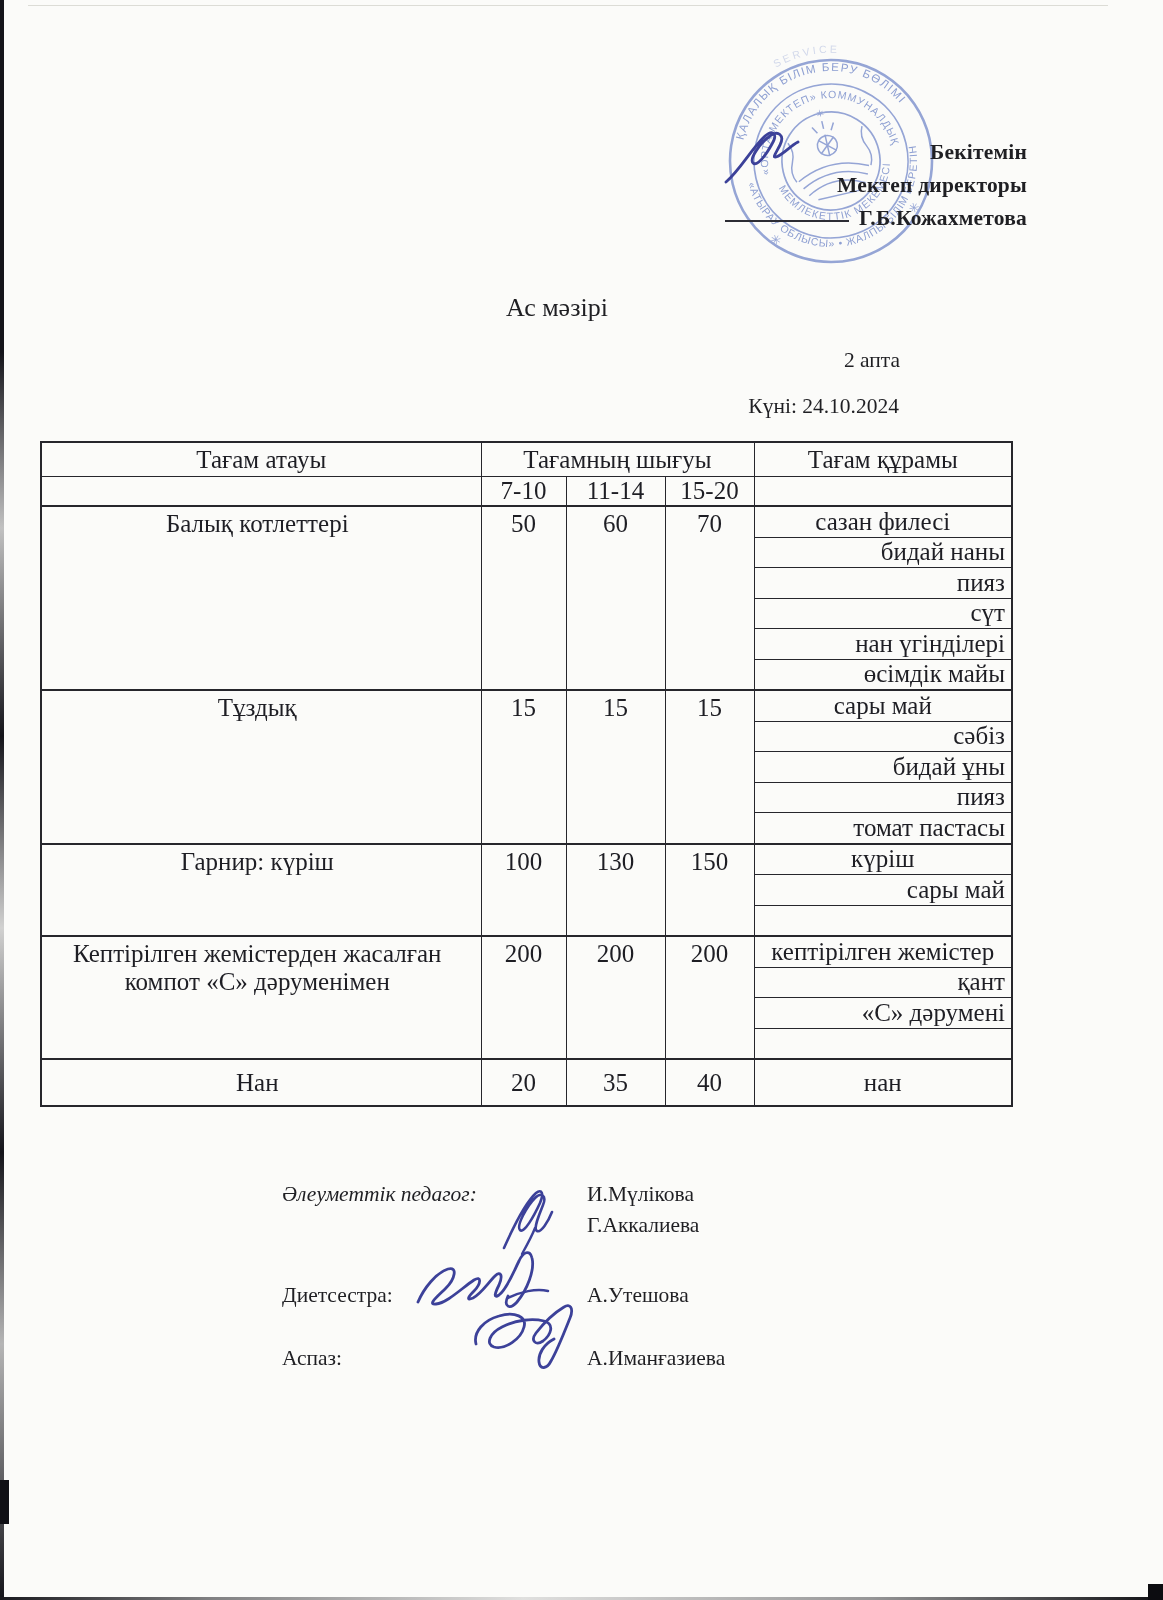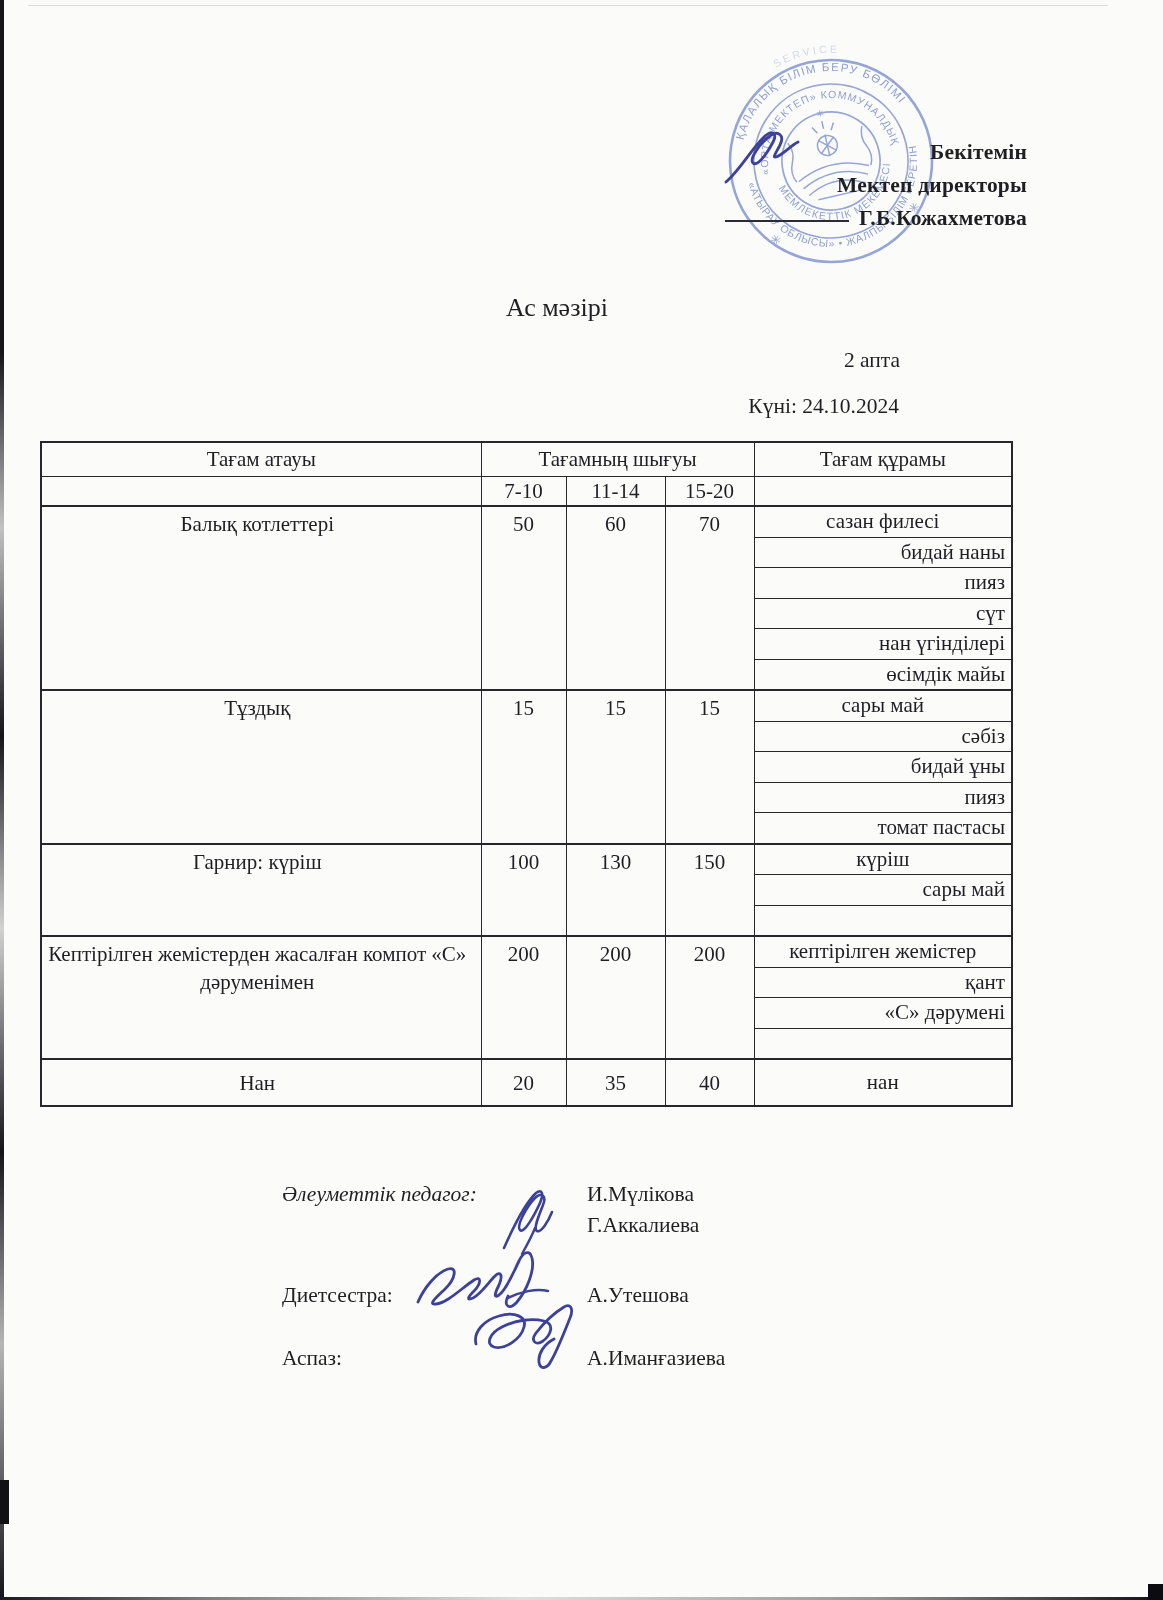--- a/index.html
+++ b/index.html
@@ -37,21 +37,21 @@
   .ink-sig path{fill:none;stroke:#3c4199;stroke-linecap:round;stroke-linejoin:round;}
 
   
   .doc-title{position:absolute;left:506px;top:293px;font-size:26px;}
   .doc-week{position:absolute;right:263px;top:348px;font-size:21.5px;}
   .doc-date{position:absolute;right:264px;top:394px;font-size:21.5px;}
 
   
   table.menu{position:absolute;left:40px;top:441px;width:971px;
     border-collapse:collapse;table-layout:fixed;
-    font-size:21px;color:#1e1e24;border-radius:14px;}
+    font-size:25px;color:#1e1e24;border-radius:14px;}
   table.menu,table.menu td,table.menu th{border-color:#26262c;}
   table.menu{border:2.4px solid #26262c;}
   table.menu th,table.menu td{
     border-left:1.6px solid #26262c;border-right:1.6px solid #26262c;
     font-weight:normal;text-align:center;padding:0 6px;overflow:hidden;}
   thead tr.h1 th{height:33px;}
   thead tr.h2 td{height:28px;border-top:1.7px solid #26262c;}
   tbody td{height:29.5px;}
   tbody tr.block-start td{border-top:2.2px solid #26262c;}
   tbody td.c-ing.sep{border-top:1.6px solid #26262c;text-align:right;}

